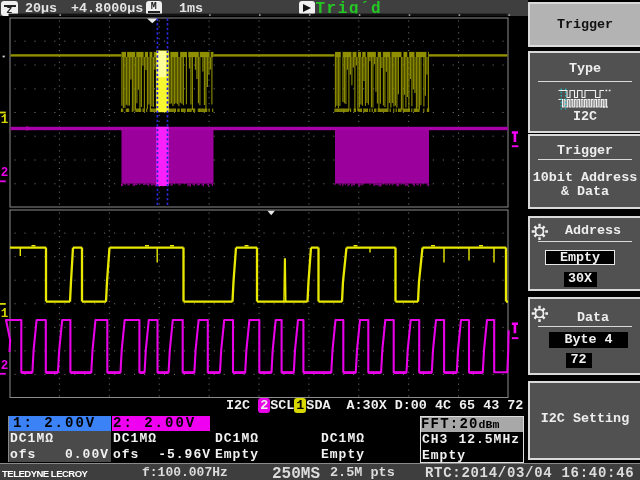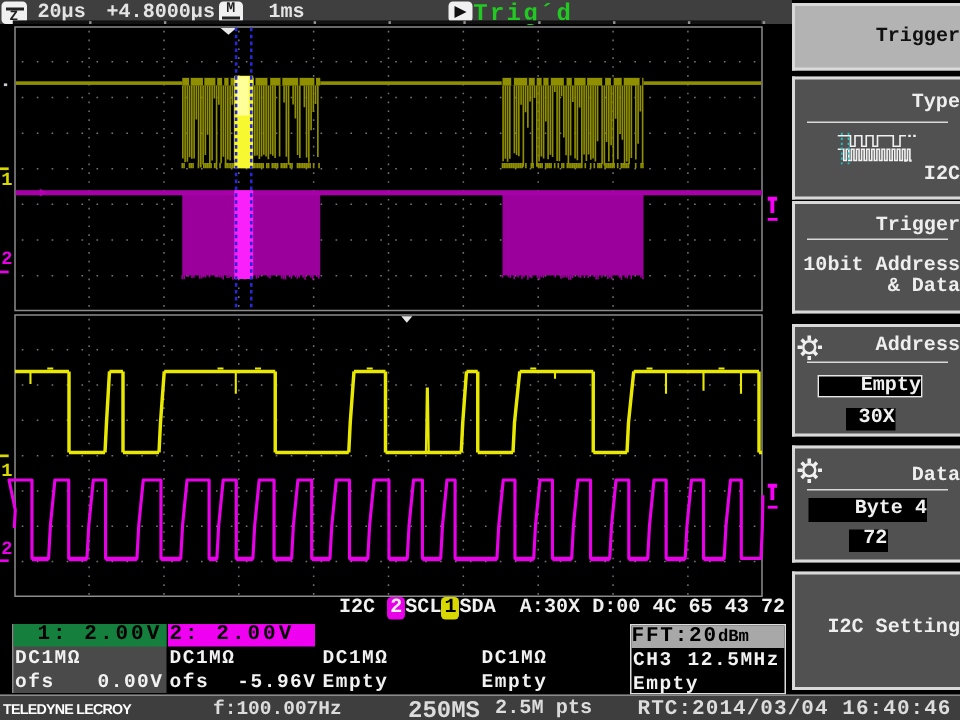--- a/index.html
+++ b/index.html
@@ -1,20 +1,20 @@
 <!DOCTYPE html>
 <html><head><meta charset="utf-8"><style>
 *{margin:0;padding:0;box-sizing:border-box}
 html,body{width:640px;height:480px;background:#000;overflow:hidden}
 body{position:relative;font-family:"Liberation Mono",monospace;font-weight:bold;-webkit-font-smoothing:none}
 .abs{position:absolute}
 #topbar{left:0;top:0;width:528px;height:16px;background:#3f3f3f;color:#e4e4e4;font-size:13.4px}
 #botbar{left:0;top:463px;width:640px;height:17px;background:#3e3e3e;border-top:1px solid #8a8a8a;color:#dcdcdc;font-size:13px}
 .icon{position:absolute;background:#f0f0f0;border-radius:3px;color:#222;text-align:center}
-.sbtn{position:absolute;left:528px;width:112px;background:#515151;border:2px solid #d9d9d9;border-right:none;color:#eee;text-align:right;font-size:13.4px;line-height:15px}
+.sbtn{position:absolute;left:528px;width:112px;background:#515151;border:2px solid #d9d9d9;border-right:none;color:#eee;text-align:center;font-size:13.4px;line-height:15px}
 .sep{position:absolute;left:8px;right:8px;height:1px;background:#d9d9d9}
 .blk{background:#000;color:#f0f0f0;display:inline-block}
 .ch{position:absolute;height:46px}
 .r1{position:absolute;left:0;top:0;width:100%;height:15px;font-size:14px;letter-spacing:2px;color:#000;line-height:15px;white-space:pre}
 .r23{position:absolute;left:0;width:100%;height:15px;font-size:13px;letter-spacing:1px;color:#f2f2f2;line-height:15px;white-space:pre}
 </style></head><body>
 
 <div id="topbar" class="abs">
  <div class="icon" style="left:1px;top:1px;width:16.5px;height:14.5px">
    <div style="position:absolute;left:2.5px;right:2px;top:4.2px;height:1.7px;background:#222"></div>
@@ -138,21 +138,21 @@
 <text x="4.6" y="369.3" fill="#e800e8" font-size="12.5" font-weight="bold" text-anchor="middle" font-family="Liberation Mono, monospace">2</text>
 <path d="M511.8,132.5h6.2 M514.9,131.5v10.5" stroke="#f800f8" stroke-width="2.6" fill="none"></path>
 <rect x="511.8" y="145.3" width="6.6" height="1.9" fill="#f800f8"></rect>
 <path d="M511.8,323.8h6.2 M514.9,322.8v10.5" stroke="#f800f8" stroke-width="2.6" fill="none"></path>
 <rect x="511.8" y="337.2" width="6.6" height="1.9" fill="#f800f8"></rect>
 </svg>
 
 <div class="abs" style="left:226px;top:399px;height:14px;color:#f0f0f0;font-size:13.4px;line-height:14px;white-space:pre">I2C <span style="background:#e800e8;border-radius:3px;padding:0 2px">2</span>SCL<span style="background:#d8d800;color:#000;border-radius:3px;padding:0 2px">1</span>SDA  A:30X D:00 4C 65 43 72</div>
 
 <div class="ch" style="left:8px;top:416px;width:103px;background:#4a4a4a;border-left:1px solid #888">
-  <div class="r1" style="background:#15803d;padding-left:16px">1: 2.00V</div>
+  <div class="r1" style="background:#3b82f6;padding-left:4px">1: 2.00V</div>
   <div class="r23" style="top:15px;padding-left:1px">DC1MΩ</div>
   <div class="r23" style="top:30.5px;padding-left:1px">ofs<span style="position:absolute;right:2px;letter-spacing:1px">0.00V</span></div>
 </div>
 <div class="ch" style="left:112px;top:416px;width:98px;background:#000">
   <div class="r1" style="background:#f000f0;padding-left:1px">2: 2.00V</div>
   <div class="r23" style="top:15px;padding-left:1px">DC1MΩ</div>
   <div class="r23" style="top:30.5px;padding-left:1px">ofs<span style="position:absolute;right:-1px;letter-spacing:1px">-5.96V</span></div>
 </div>
 <div class="ch" style="left:212px;top:416px;width:104.5px;background:#000">
   <div class="r23" style="top:15px;padding-left:3px">DC1MΩ</div>
@@ -202,21 +202,21 @@
 </div>
 <div class="sbtn" style="top:296.5px;height:78.5px">
   <svg class="abs" style="left:1px;top:6.5px" width="17" height="17">
     <circle cx="8.5" cy="8.5" r="4" fill="none" stroke="#f0f0f0" stroke-width="1.7"></circle>
     <g stroke="#f0f0f0" stroke-width="2.4">
       <path d="M8.5,0.7v3 M8.5,14.3v3 M0.7,8.5h3 M14.3,8.5h3 M3.4,3.4l1.9,1.9 M13.6,3.4l-1.9,1.9 M3.4,13.6l1.9,-1.9 M13.6,13.6l-1.9,-1.9"></path>
     </g>
   </svg>
   <div style="margin-top:11px">&nbsp;&nbsp;Data</div>
   <div class="sep" style="top:27px"></div>
-  <div class="abs blk" style="left:9px;top:33px;width:79px;height:16px;line-height:15px">Byte 4</div>
+  <div class="abs blk" style="left:19px;top:33px;width:79px;height:16px;line-height:15px">Byte 4</div>
   <div class="abs blk" style="left:35.5px;top:54.5px;width:26px;height:14.5px;line-height:14px">72</div>
 </div>
 <div class="sbtn" style="top:381px;height:79px">
     <div style="margin-top:27.5px">I2C Setting</div>
   </div>
 
 <div id="botbar" class="abs">
   <span class="abs" style="left:2px;top:3.5px;font-family:Liberation Sans, sans-serif;font-size:9.5px;letter-spacing:-0.5px;color:#fff"><span style="font-weight:900">TELEDYNE</span> <span style="font-weight:700">LECROY</span></span>
   <span class="abs" style="left:142px;top:1px">f:100.007Hz</span>
   <span class="abs" style="left:272px;top:1px;font-size:16px">250MS</span>

